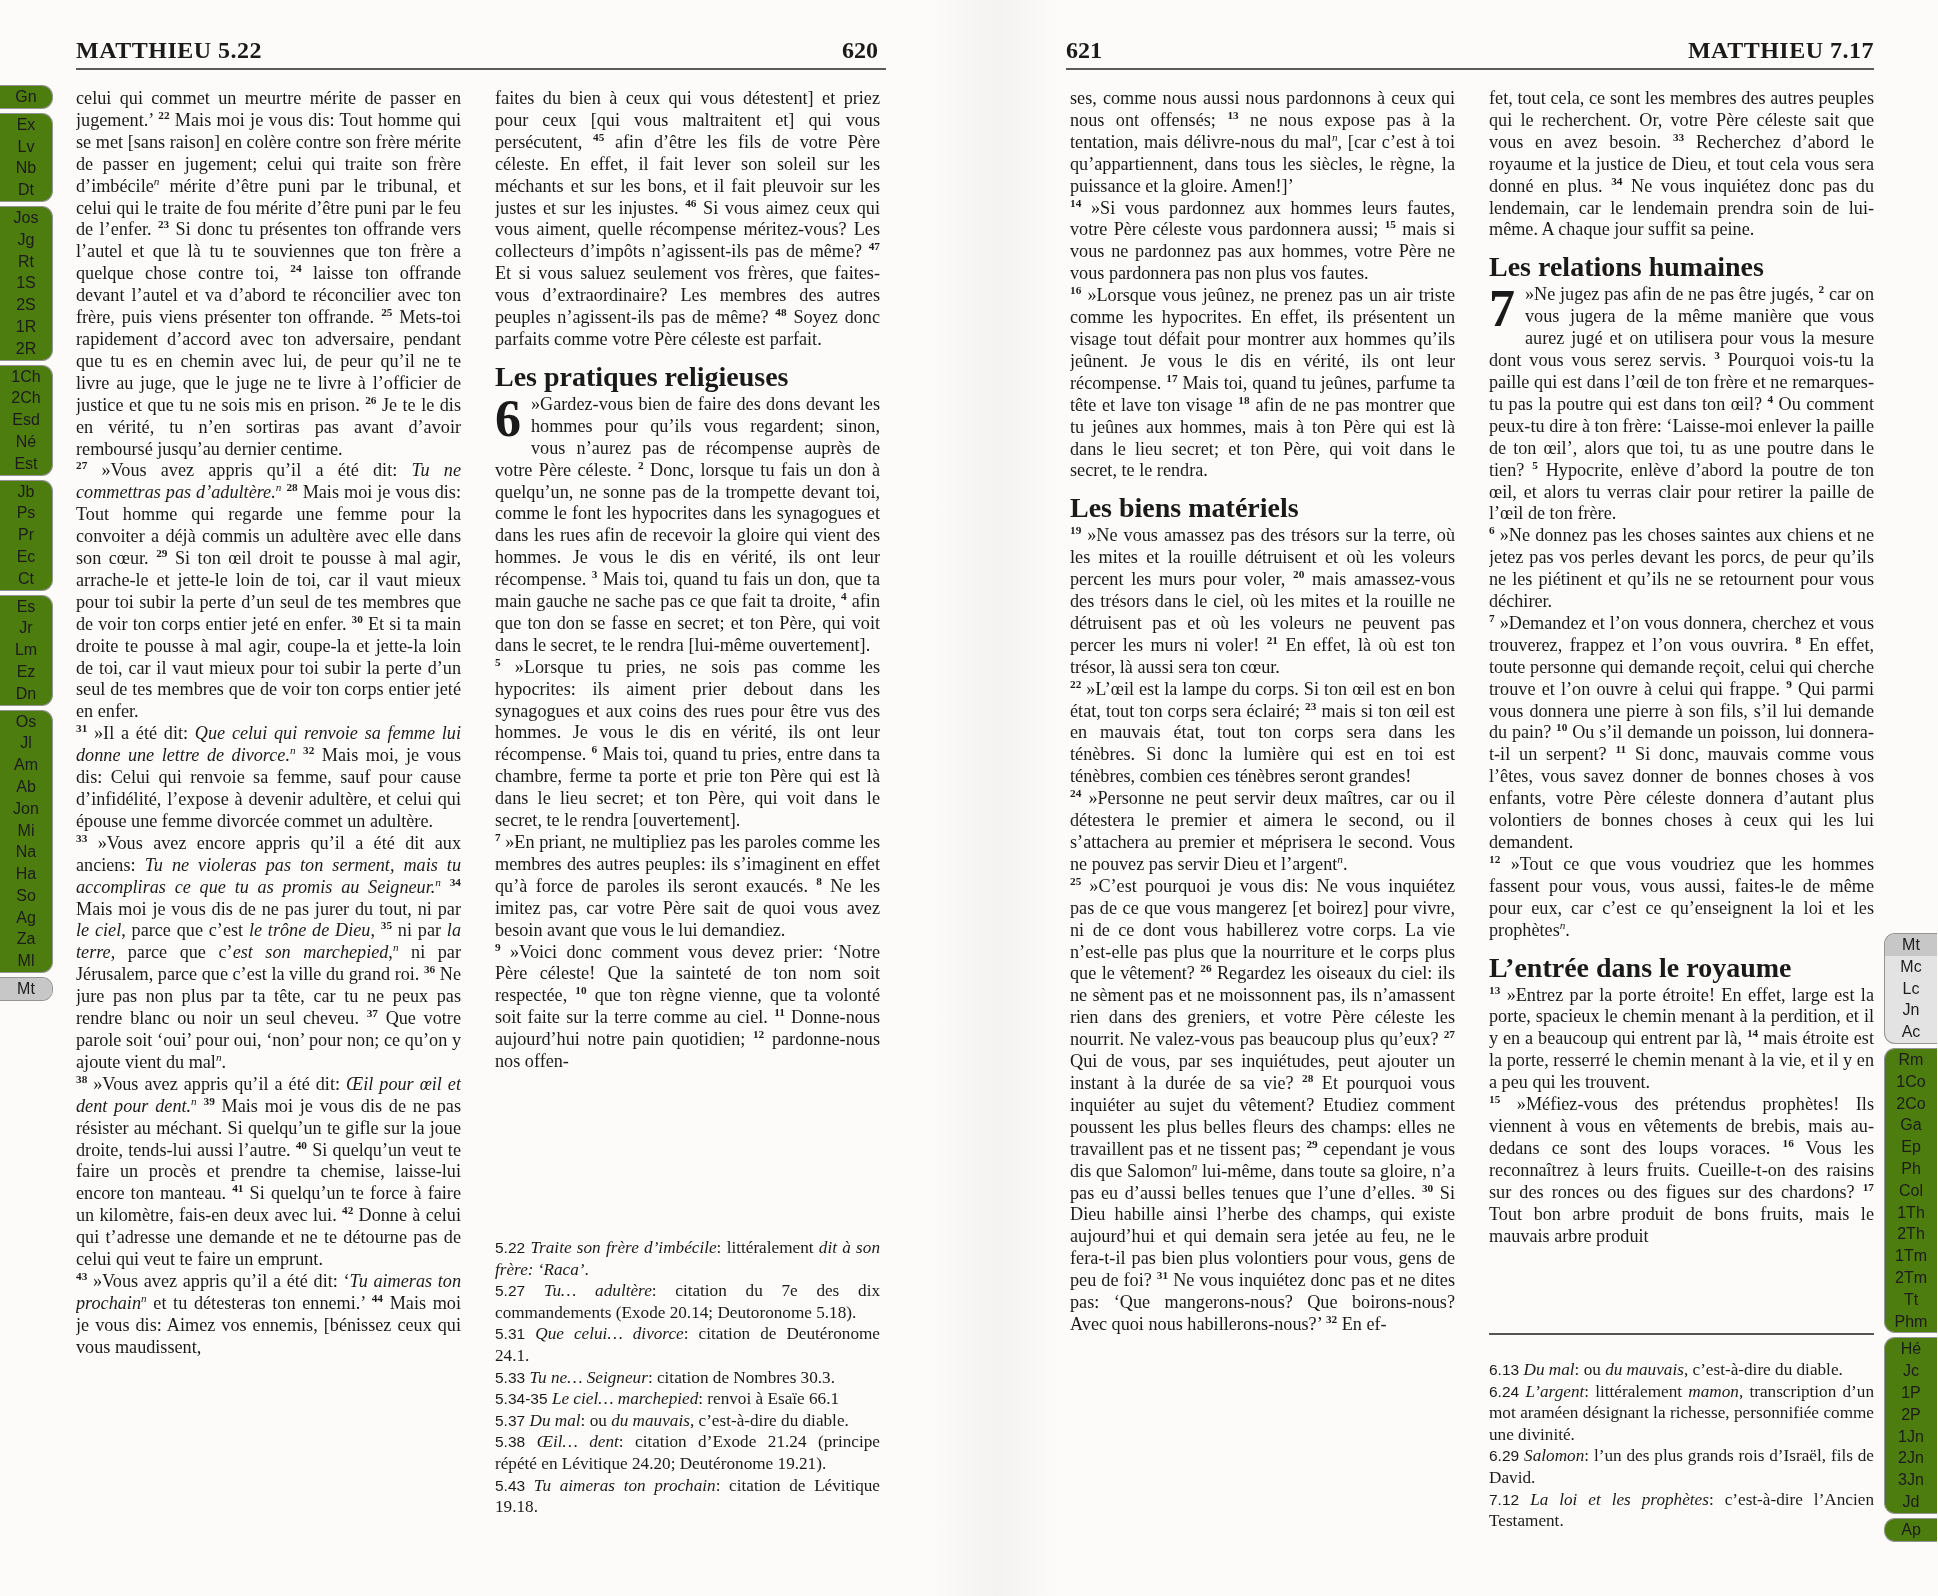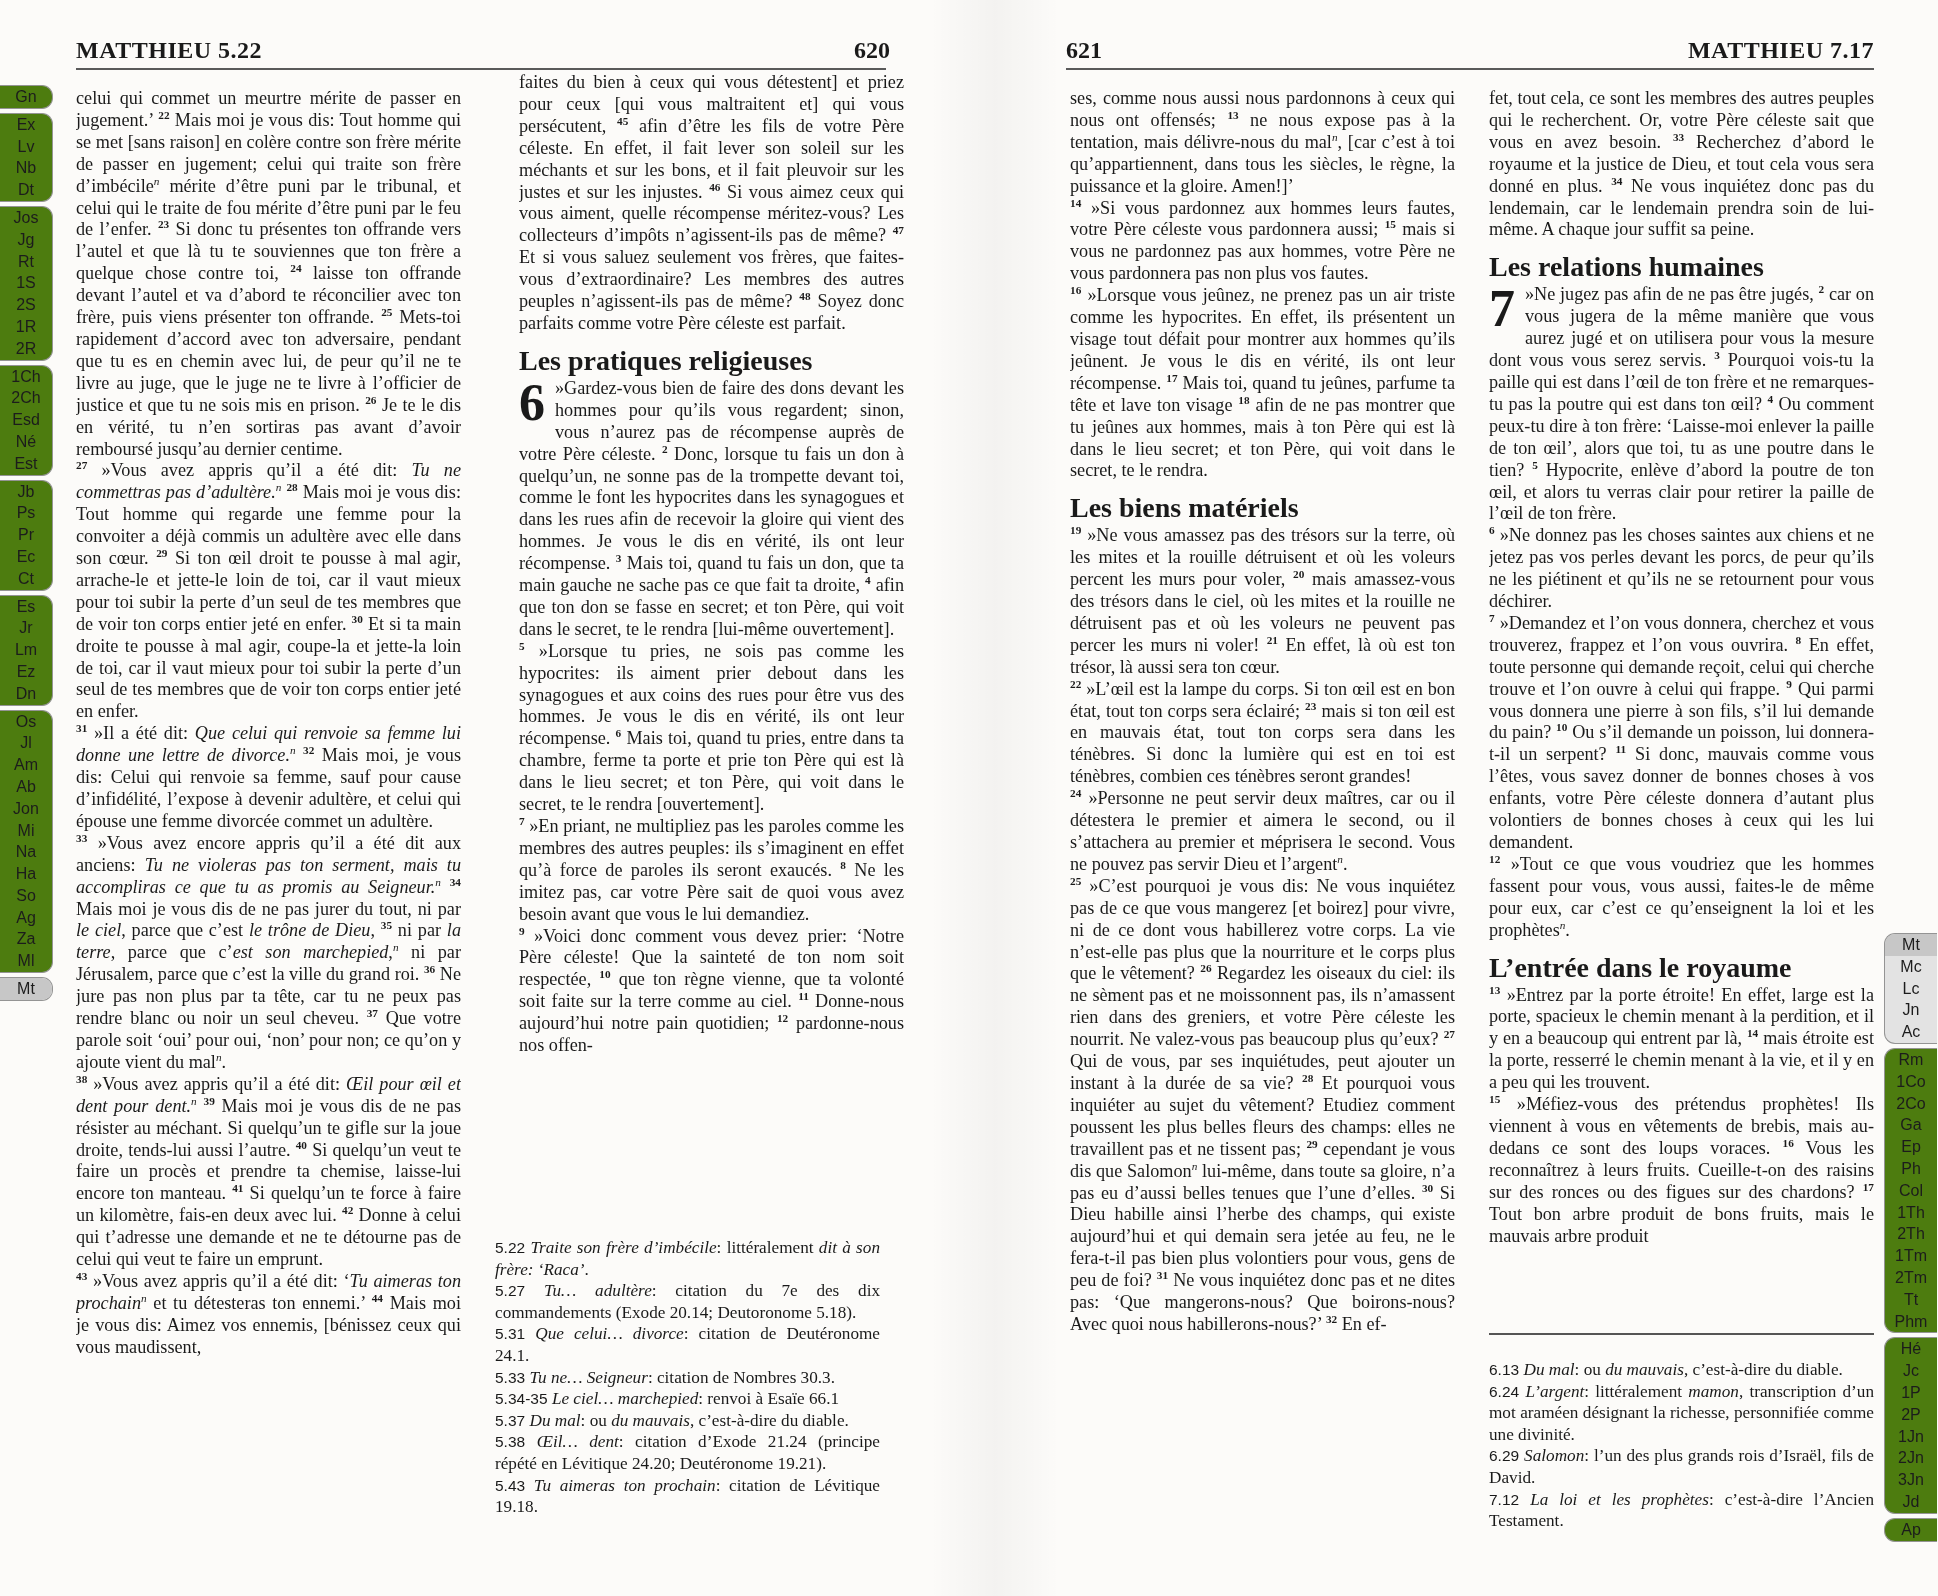--- a/index.html
+++ b/index.html
@@ -40,36 +40,36 @@
   .tab{height:21.8px;line-height:21.8px;text-align:center;
     font-family:"Liberation Sans",sans-serif;font-size:16px;color:#1c1c1c;cursor:pointer;}
   .tab.active{background:#c7c7c7;font-weight:400;}
 </style>
 </head>
 <body>
 
 <div class="spine"></div>
 
 <div class="page-title" style="left:76px;text-align:right;">MATTHIEU 5.22</div>
-<div class="page-num" style="left:80px;width:810px;text-align:right;">620</div>
+<div class="page-num" style="left:68px;width:810px;text-align:right;">620</div>
 <div class="head-rule" style="left:76px;width:810px;"></div>
 
 <div class="page-num" style="left:1066px;">621</div>
 <div class="page-title" style="left:1066px;width:808px;text-align:right;">MATTHIEU 7.17</div>
 <div class="head-rule" style="left:1066px;width:808px;"></div>
 
 <div class="col" style="left:76px;top:88px;height:1460px;">
     <div class="para">celui qui commet un meurtre mérite de passer en jugement.’ <sup class="v">22</sup> Mais moi je vous dis: Tout homme qui se met [sans raison] en colère contre son frère mérite de passer en jugement; celui qui traite son frère d’imbécile<sup class="n">n</sup> mérite d’être puni par le tribunal, et celui qui le traite de fou mérite d’être puni par le feu de l’enfer. <sup class="v">23</sup> Si donc tu présentes ton offrande vers l’autel et que là tu te souviennes que ton frère a quelque chose contre toi, <sup class="v">24</sup> laisse ton offrande devant l’autel et va d’abord te réconcilier avec ton frère, puis viens présenter ton offrande. <sup class="v">25</sup> Mets-toi rapidement d’accord avec ton adversaire, pendant que tu es en chemin avec lui, de peur qu’il ne te livre au juge, que le juge ne te livre à l’officier de justice et que tu ne sois mis en prison. <sup class="v">26</sup> Je te le dis en vérité, tu n’en sortiras pas avant d’avoir remboursé jusqu’au dernier centime.</div>
     <div class="para"><sup class="v">27</sup> »Vous avez appris qu’il a été dit: <i>Tu ne commettras pas d’adultère.</i><sup class="n">n</sup> <sup class="v">28</sup> Mais moi je vous dis: Tout homme qui regarde une femme pour la convoiter a déjà commis un adultère avec elle dans son cœur. <sup class="v">29</sup> Si ton œil droit te pousse à mal agir, arrache-le et jette-le loin de toi, car il vaut mieux pour toi subir la perte d’un seul de tes membres que de voir ton corps entier jeté en enfer. <sup class="v">30</sup> Et si ta main droite te pousse à mal agir, coupe-la et jette-la loin de toi, car il vaut mieux pour toi subir la perte d’un seul de tes membres que de voir ton corps entier jeté en enfer.</div>
     <div class="para"><sup class="v">31</sup> »Il a été dit: <i>Que celui qui renvoie sa femme lui donne une lettre de divorce.</i><sup class="n">n</sup> <sup class="v">32</sup> Mais moi, je vous dis: Celui qui renvoie sa femme, sauf pour cause d’infidélité, l’expose à devenir adultère, et celui qui épouse une femme divorcée commet un adultère.</div>
     <div class="para"><sup class="v">33</sup> »Vous avez encore appris qu’il a été dit aux anciens: <i>Tu ne violeras pas ton serment, mais tu accompliras ce que tu as promis au Seigneur.</i><sup class="n">n</sup> <sup class="v">34</sup> Mais moi je vous dis de ne pas jurer du tout, ni par <i>le ciel</i>, parce que c’est <i>le trône de Dieu</i>, <sup class="v">35</sup> ni par <i>la terre</i>, parce que c’<i>est son marchepied</i>,<sup class="n">n</sup> ni par Jérusalem, parce que c’est la ville du grand roi. <sup class="v">36</sup> Ne jure pas non plus par ta tête, car tu ne peux pas rendre blanc ou noir un seul cheveu. <sup class="v">37</sup> Que votre parole soit ‘oui’ pour oui, ‘non’ pour non; ce qu’on y ajoute vient du mal<sup class="n">n</sup>.</div>
     <div class="para"><sup class="v">38</sup> »Vous avez appris qu’il a été dit: <i>Œil pour œil et dent pour dent.</i><sup class="n">n</sup> <sup class="v">39</sup> Mais moi je vous dis de ne pas résister au méchant. Si quelqu’un te gifle sur la joue droite, tends-lui aussi l’autre. <sup class="v">40</sup> Si quelqu’un veut te faire un procès et prendre ta chemise, laisse-lui encore ton manteau. <sup class="v">41</sup> Si quelqu’un te force à faire un kilomètre, fais-en deux avec lui. <sup class="v">42</sup> Donne à celui qui t’adresse une demande et ne te détourne pas de celui qui veut te faire un emprunt.</div>
     <div class="para"><sup class="v">43</sup> »Vous avez appris qu’il a été dit: ‘<i>Tu aimeras ton prochain</i><sup class="n">n</sup> et tu détesteras ton ennemi.’ <sup class="v">44</sup> Mais moi je vous dis: Aimez vos ennemis, [bénissez ceux qui vous maudissent,</div>
   </div>
-<div class="col" style="left:495px;top:72px;height:1136px;margin-left:24px;">
+<div class="col" style="left:495px;top:88px;height:1136px;">
     <div class="para">faites du bien à ceux qui vous détestent] et priez pour ceux [qui vous maltraitent et] qui vous persécutent, <sup class="v">45</sup> afin d’être les fils de votre Père céleste. En effet, il fait lever son soleil sur les méchants et sur les bons, et il fait pleuvoir sur les justes et sur les injustes. <sup class="v">46</sup> Si vous aimez ceux qui vous aiment, quelle récompense méritez-vous? Les collecteurs d’impôts n’agissent-ils pas de même? <sup class="v">47</sup> Et si vous saluez seulement vos frères, que faites-vous d’extraordinaire? Les membres des autres peuples n’agissent-ils pas de même? <sup class="v">48</sup> Soyez donc parfaits comme votre Père céleste est parfait.</div>
     <div class="sect">Les pratiques religieuses</div>
     <div class="para ch"><span class="chnum">6</span>»Gardez-vous bien de faire des dons devant les hommes pour qu’ils vous regardent; sinon, vous n’aurez pas de récompense auprès de votre Père céleste. <sup class="v">2</sup> Donc, lorsque tu fais un don à quelqu’un, ne sonne pas de la trompette devant toi, comme le font les hypocrites dans les synagogues et dans les rues afin de recevoir la gloire qui vient des hommes. Je vous le dis en vérité, ils ont leur récompense. <sup class="v">3</sup> Mais toi, quand tu fais un don, que ta main gauche ne sache pas ce que fait ta droite, <sup class="v">4</sup> afin que ton don se fasse en secret; et ton Père, qui voit dans le secret, te le rendra [lui-même ouvertement].</div>
     <div class="para"><sup class="v">5</sup> »Lorsque tu pries, ne sois pas comme les hypocrites: ils aiment prier debout dans les synagogues et aux coins des rues pour être vus des hommes. Je vous le dis en vérité, ils ont leur récompense. <sup class="v">6</sup> Mais toi, quand tu pries, entre dans ta chambre, ferme ta porte et prie ton Père qui est là dans le lieu secret; et ton Père, qui voit dans le secret, te le rendra [ouvertement].</div>
     <div class="para"><sup class="v">7</sup> »En priant, ne multipliez pas les paroles comme les membres des autres peuples: ils s’imaginent en effet qu’à force de paroles ils seront exaucés. <sup class="v">8</sup> Ne les imitez pas, car votre Père sait de quoi vous avez besoin avant que vous le lui demandiez.</div>
     <div class="para"><sup class="v">9</sup> »Voici donc comment vous devez prier: ‘Notre Père céleste! Que la sainteté de ton nom soit respectée, <sup class="v">10</sup> que ton règne vienne, que ta volonté soit faite sur la terre comme au ciel. <sup class="v">11</sup> Donne-nous aujourd’hui notre pain quotidien; <sup class="v">12</sup> pardonne-nous nos offen-</div>
   </div>
 <div class="footnotes" style="left:495px;top:1237px;height:330px;">
     <div class="fn"><span class="fnref">5.22</span> <i>Traite son frère d’imbécile</i>: littéralement <i>dit à son frère: ‘Raca’</i>.</div>
     <div class="fn"><span class="fnref">5.27</span> <i>Tu… adultère</i>: citation du 7e des dix commandements (Exode 20.14; Deutoronome 5.18).</div>

